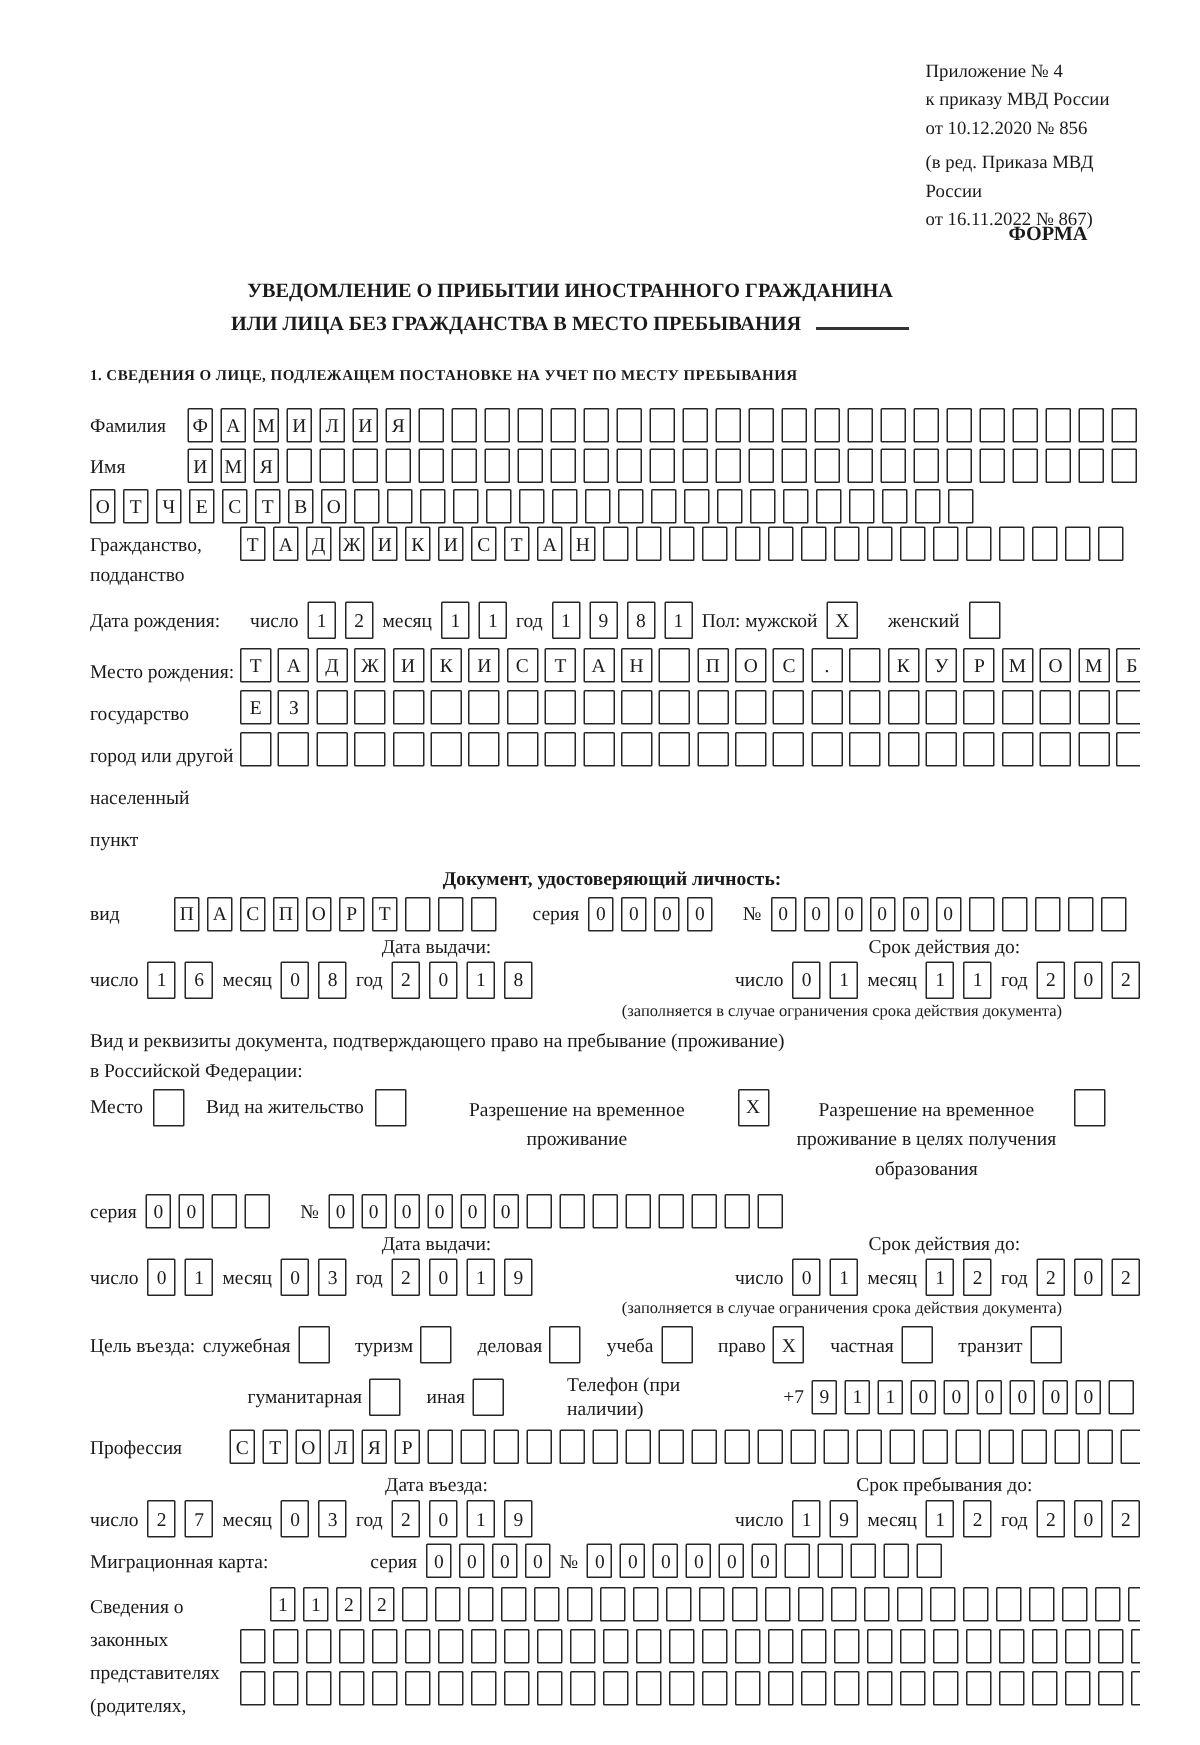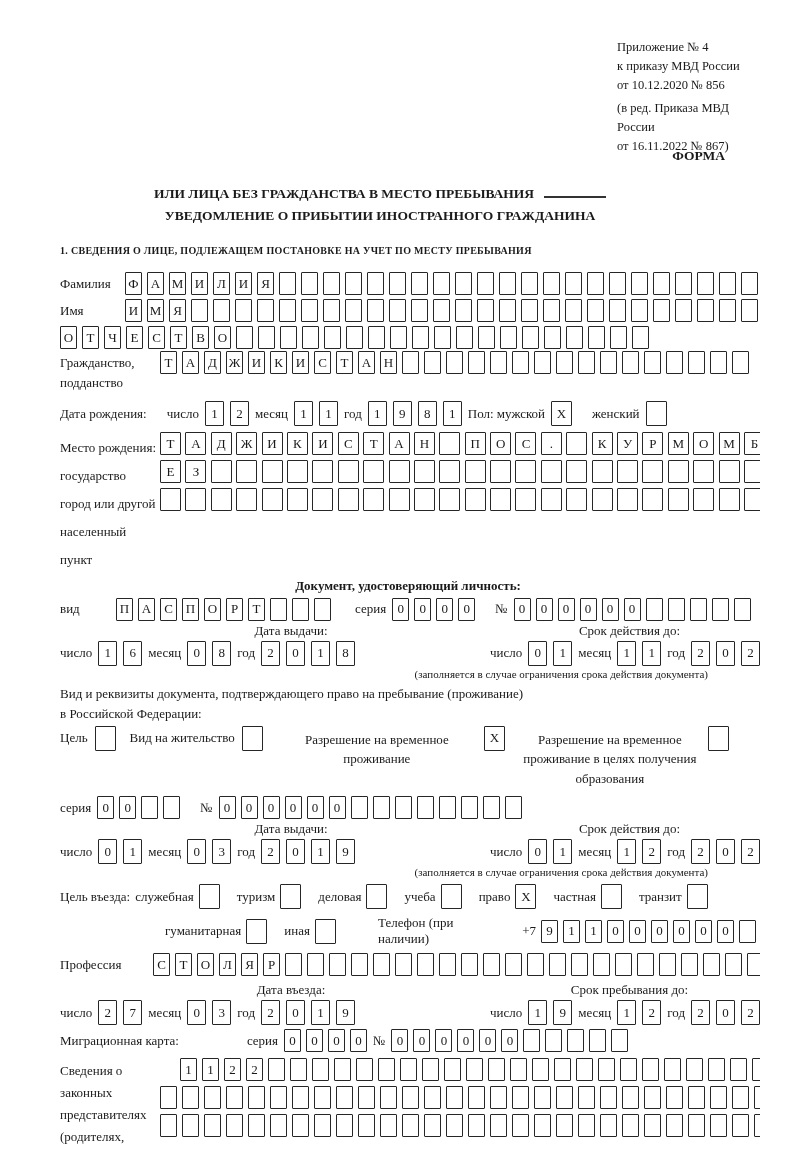--- a/index.html
+++ b/index.html
@@ -59,22 +59,22 @@
     <div>от 10.12.2020 № 856</div>
     <div class="rev">
       <div>(в ред. Приказа МВД России</div>
       <div>от 16.11.2022 № 867)</div>
     </div>
   </div>
 
   <div class="forma">ФОРМА</div>
 
   <div class="title">
+    <div>УВЕДОМЛЕНИЕ О ПРИБЫТИИ ИНОСТРАННОГО ГРАЖДАНИНА</div>
     <div><span>ИЛИ ЛИЦА БЕЗ ГРАЖДАНСТВА В МЕСТО ПРЕБЫВАНИЯ</span><span class="title-blank"></span></div>
-    <div>УВЕДОМЛЕНИЕ О ПРИБЫТИИ ИНОСТРАННОГО ГРАЖДАНИНА</div>
   </div>
 
   <div class="body">
 
     <div class="sec-heading">1. СВЕДЕНИЯ О ЛИЦЕ, ПОДЛЕЖАЩЕМ ПОСТАНОВКЕ НА УЧЕТ ПО МЕСТУ ПРЕБЫВАНИЯ</div>
 
     <div class="row">
       <span class="lbl w65">Фамилия</span>
       <div class="cells">
           <span class="cell">Ф</span>
@@ -419,21 +419,21 @@
             </div>
         </div>
       </div>
     </div>
     <div class="note">(заполняется в случае ограничения срока действия документа)</div>
 
     <div style="margin-bottom:4px;">Вид и реквизиты документа, подтверждающего право на пребывание (проживание)</div>
     <div style="margin-bottom:4px;">в Российской Федерации:</div>
 
     <div class="permit-opts">
-      <span class="optlbl">Цель</span>
+      <span class="optlbl">Место</span>
       <div class="cells cells-check optbox">
           <span class="cell"></span>
         </div>
       <span class="optlbl">Вид на жительство</span>
       <div class="cells cells-check optbox">
           <span class="cell"></span>
         </div>
       <span class="opt-c mw200">Разрешение на временное проживание</span>
       <div class="cells cells-check optbox">
           <span class="cell">X</span>

